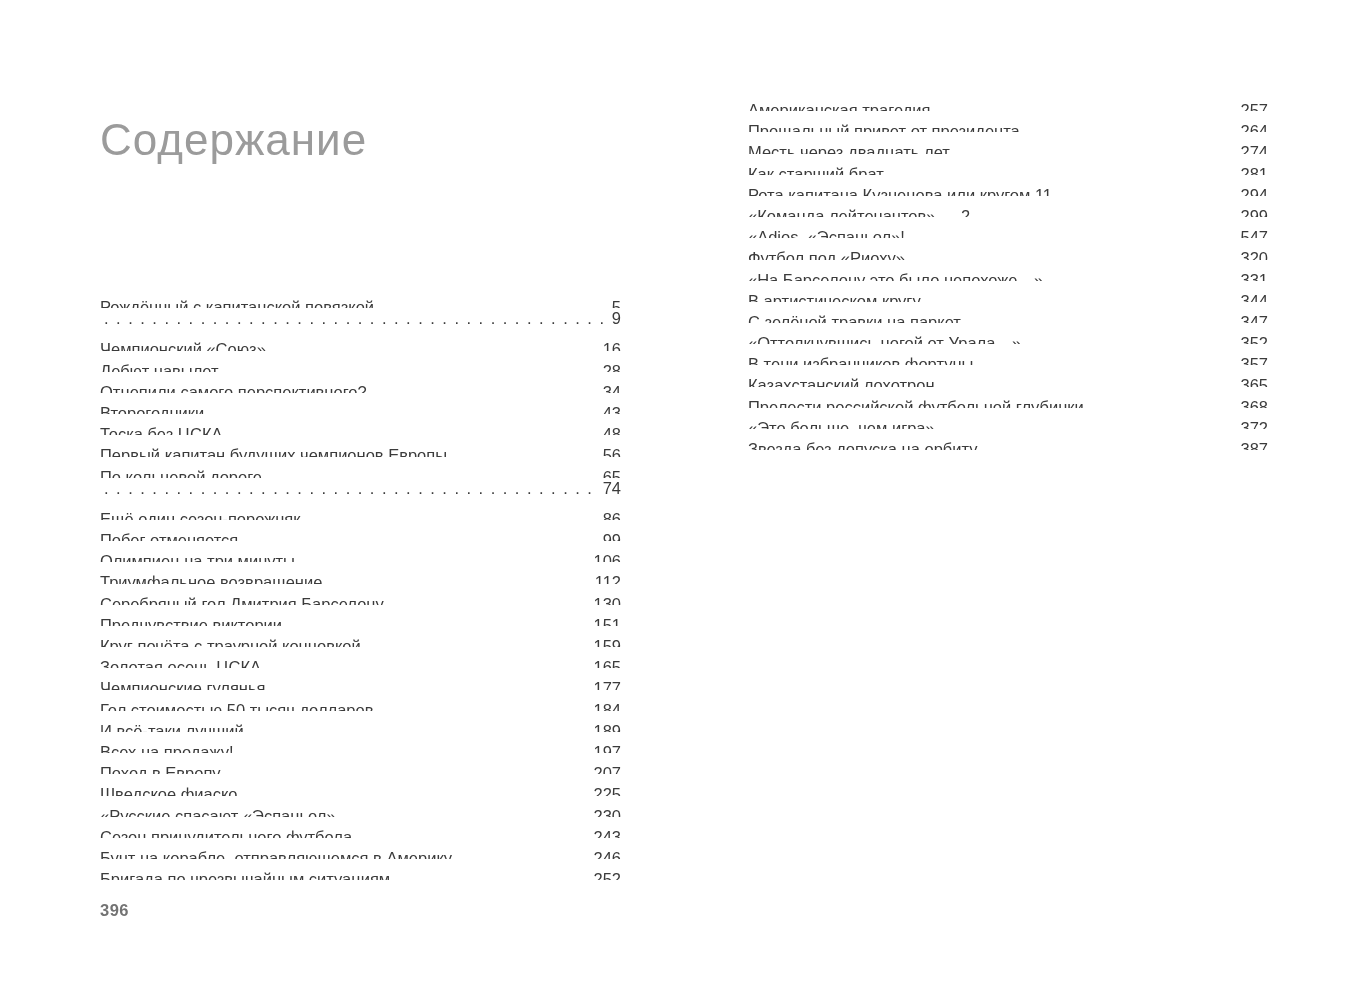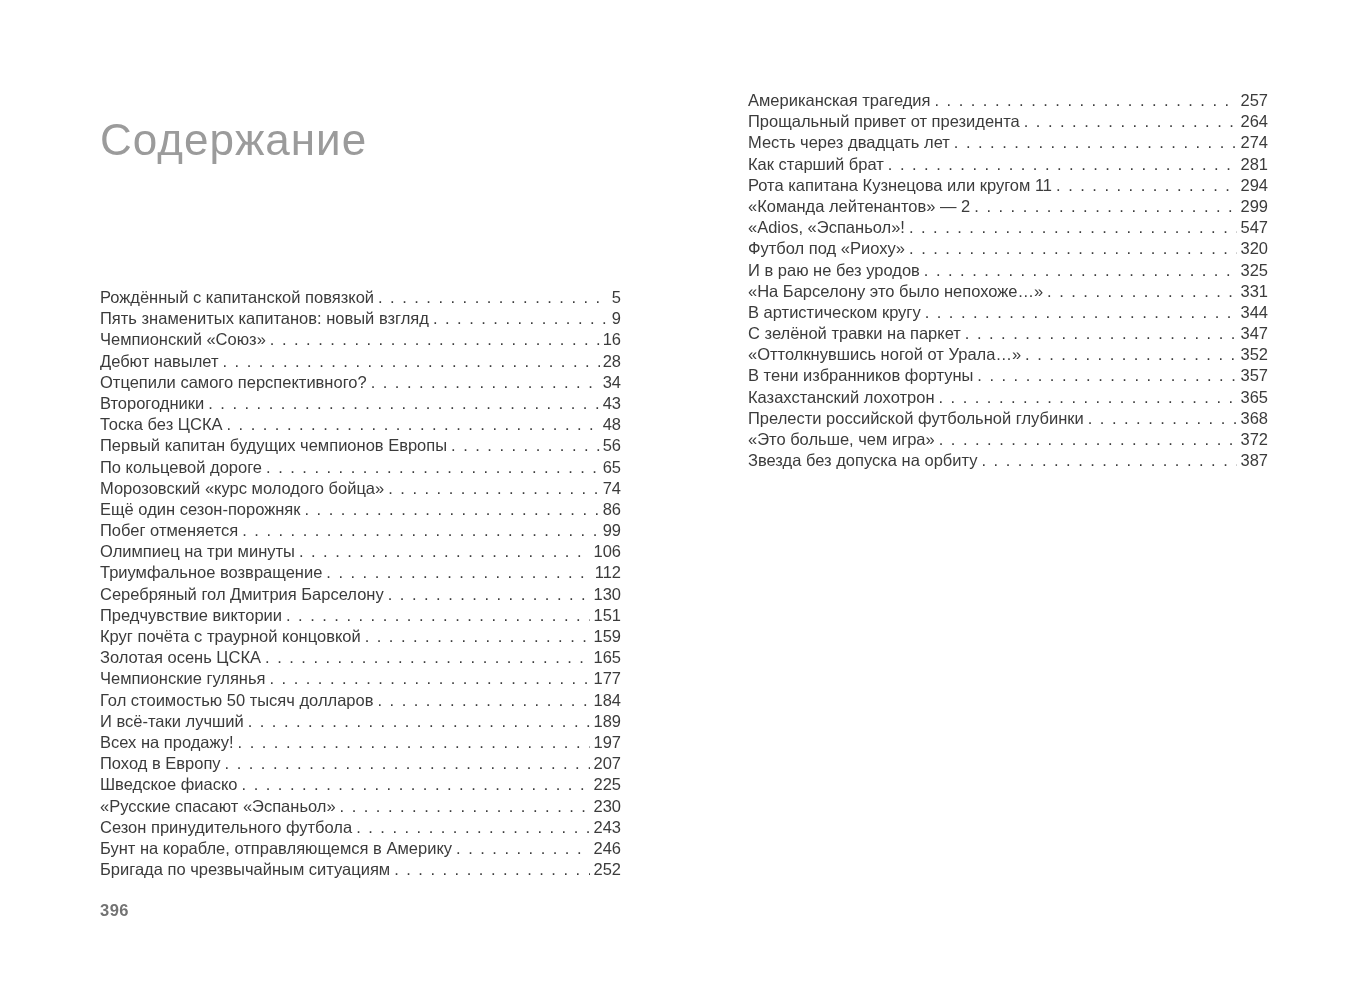--- a/index.html
+++ b/index.html
@@ -42,20 +42,21 @@
   }
   .toc-row {
     display: flex;
     align-items: baseline;
     height: 21.2px;
     overflow: hidden;
   }
   .toc-title {
     white-space: nowrap;
     flex: 0 0 auto;
+    margin-top: 10px;
   }
   .leader {
     flex: 1 1 auto;
     min-width: 8px;
     overflow: hidden;
     white-space: nowrap;
     margin: 0 3px 0 4px;
     color: #3c3c3c;
   }
   .leader::after {
@@ -83,21 +84,20 @@
 <div id="page">
   <h1 class="page-title">Содержание</h1>
 
   <div id="toc-left" class="toc-col">
       <div class="toc-row">
         <span class="toc-title">Рождённый с капитанской повязкой</span>
         <span class="leader"></span>
         <span class="toc-page">5</span>
       </div>
       <div class="toc-row">
-        <span class="toc-title">Пять знаменитых капитанов: новый взгляд</span>
         <span class="leader"></span>
         <span class="toc-page">9</span>
       </div>
       <div class="toc-row">
         <span class="toc-title">Чемпионский «Союз»</span>
         <span class="leader"></span>
         <span class="toc-page">16</span>
       </div>
       <div class="toc-row">
         <span class="toc-title">Дебют навылет</span>
@@ -123,21 +123,20 @@
         <span class="toc-title">Первый капитан будущих чемпионов Европы</span>
         <span class="leader"></span>
         <span class="toc-page">56</span>
       </div>
       <div class="toc-row">
         <span class="toc-title">По кольцевой дороге</span>
         <span class="leader"></span>
         <span class="toc-page">65</span>
       </div>
       <div class="toc-row">
-        <span class="toc-title">Морозовский «курс молодого бойца»</span>
         <span class="leader"></span>
         <span class="toc-page">74</span>
       </div>
       <div class="toc-row">
         <span class="toc-title">Ещё один сезон-порожняк</span>
         <span class="leader"></span>
         <span class="toc-page">86</span>
       </div>
       <div class="toc-row">
         <span class="toc-title">Побег отменяется</span>
@@ -259,25 +258,20 @@
       </div>
       <div class="toc-row">
         <span class="toc-title">«Adios, «Эспаньол»!</span>
         <span class="leader"></span>
         <span class="toc-page">547</span>
       </div>
       <div class="toc-row">
         <span class="toc-title">Футбол под «Риоху»</span>
         <span class="leader"></span>
         <span class="toc-page">320</span>
-      </div>
-      <div class="toc-row">
-        <span class="toc-title">И в раю не без уродов</span>
-        <span class="leader"></span>
-        <span class="toc-page">325</span>
       </div>
       <div class="toc-row">
         <span class="toc-title">«На Барселону это было непохоже…»</span>
         <span class="leader"></span>
         <span class="toc-page">331</span>
       </div>
       <div class="toc-row">
         <span class="toc-title">В артистическом кругу</span>
         <span class="leader"></span>
         <span class="toc-page">344</span>

